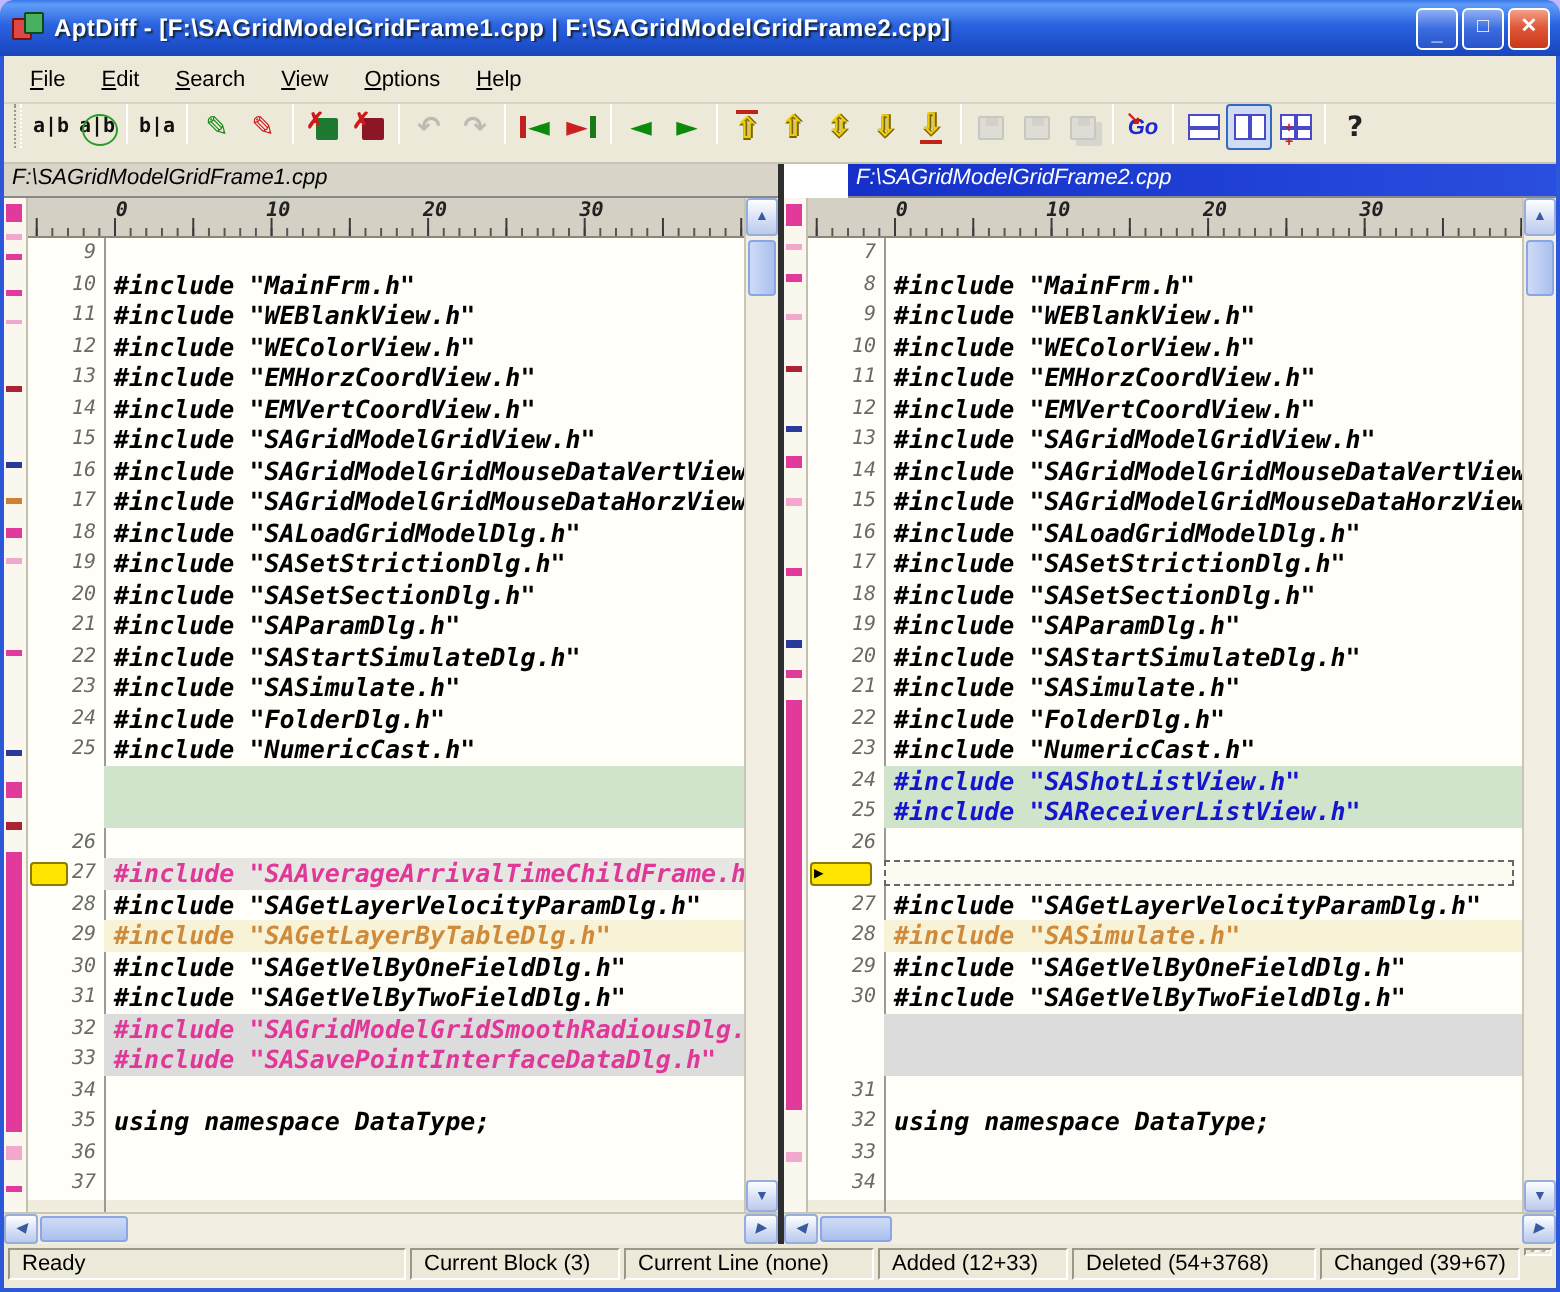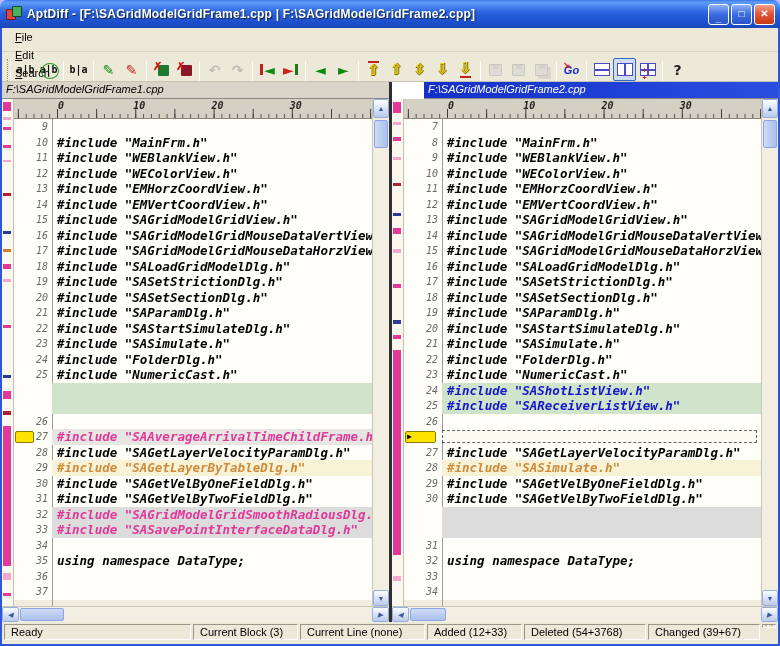--- a/index.html
+++ b/index.html
@@ -14,26 +14,26 @@
   .title{flex:1;color:#fff;font-weight:bold;font-size:12px;text-shadow:1px 1px 1px #123;white-space:nowrap;overflow:hidden;font-family:"Liberation Sans",sans-serif;letter-spacing:.2px;}
   .winbtns{display:flex;gap:2px;}
   .wbtn{width:21px;height:21px;border-radius:3px;border:1px solid #fff;display:flex;align-items:center;justify-content:center;color:#fff;font-size:10px;font-weight:bold;line-height:1;}
   .wbtn.min,.wbtn.max{background:linear-gradient(180deg,#8fb0f4 0%,#3a6be0 50%,#2a55c8 100%);}
   .wbtn.close{background:linear-gradient(180deg,#f4a088 0%,#e0583a 45%,#c83818 100%);}
   .wbtn.min span{transform:translateY(4px);}
 
   
   .frame{height:618px;border-left:2px solid #2b57d8;border-right:2px solid #2b57d8;border-bottom:2px solid #2b57d8;background:#ece9d8;}
 
-  .menubar{height:24px;display:flex;padding-left:4px;background:#ece9d8;border-bottom:1px solid #d8d4c4;flex-direction:column;}
+  .menubar{height:24px;display:flex;align-items:center;padding-left:4px;background:#ece9d8;border-bottom:1px solid #d8d4c4;}
   .menu-item{padding:3px 9px;font-size:11px;color:#000;}
   .menu-item u{text-decoration:underline;}
 
   
-  .toolbar{height:30px;display:flex;align-items:flex-end;padding-left:2px;background:#ece9d8;border-bottom:1px solid #c8c4b4;}
+  .toolbar{height:30px;display:flex;align-items:flex-start;padding-left:2px;background:#ece9d8;border-bottom:1px solid #c8c4b4;}
   .tb-grip{width:4px;height:22px;margin:0 3px;border-left:1px dotted #9a968a;border-right:1px dotted #fff;}
   .tb-sep{width:1px;height:20px;background:#c0bcac;border-right:1px solid #fff;margin:0 3px;}
   .tb-btn{width:23px;height:23px;display:flex;align-items:center;justify-content:center;position:relative;flex-direction:column;border:1px solid transparent;}
   .tb-btn.active{border:1px solid #316ac5;background:#cfdcf4;border-radius:2px;}
   .ablabel{font-family:"DejaVu Sans Mono",monospace;font-size:10px;font-weight:bold;color:#111;}
   .tb-btn.ring::after{content:"";position:absolute;width:16px;height:14px;border:1px solid #2a9a2a;border-radius:50%;top:4px;left:3px;}
   .g{font-size:14px;font-weight:bold;line-height:1;font-family:"DejaVu Sans",sans-serif;}
   .g.yellow{color:#f0cc08;text-shadow:0 1px 0 #7a6600,1px 0 0 #7a6600;font-size:15px;}
   .rbar{width:11px;height:2px;background:#c22218;}
   .bx{width:11px;height:11px;border-radius:1px;position:absolute;right:3px;bottom:4px;}
@@ -100,21 +100,21 @@
   .hs-thumb{position:absolute;left:18px;top:1px;bottom:1px;width:44px;background:linear-gradient(180deg,#cfdbf6,#aac0ee);border:1px solid #8aa6e4;border-radius:2px;}
 
   
   .statusbar{height:22px;display:flex;align-items:flex-start;gap:2px;padding:2px 2px 2px 2px;background:#ece9d8;}
   .sb{border:1px solid;border-color:#9a968a #fff #fff #9a968a;padding:1px 6px;font-size:11px;display:flex;align-items:center;white-space:nowrap;overflow:hidden;background:#ece9d8;color:#000;}
   .sb.ready{flex:1;}
   .sb.block{width:105px;}
   .sb.line{width:125px;}
   .sb.added{width:95px;}
   .sb.deleted{width:122px;}
-  .sb.changed{width:112px;}
+  .sb.changed{width:100px;}
   .grip{width:13px;position:relative;}
   .grip::after{content:"";position:absolute;right:1px;bottom:1px;width:9px;height:9px;background:linear-gradient(135deg,transparent 0 50%,#b8b4a2 50% 60%,#fff 60% 70%,transparent 70% 80%,#b8b4a2 80% 90%,#fff 90%);}
 </style>
 </head>
 <body>
 
 <div class="window">
 
   <div class="titlebar">
     <span class="app-icon">

